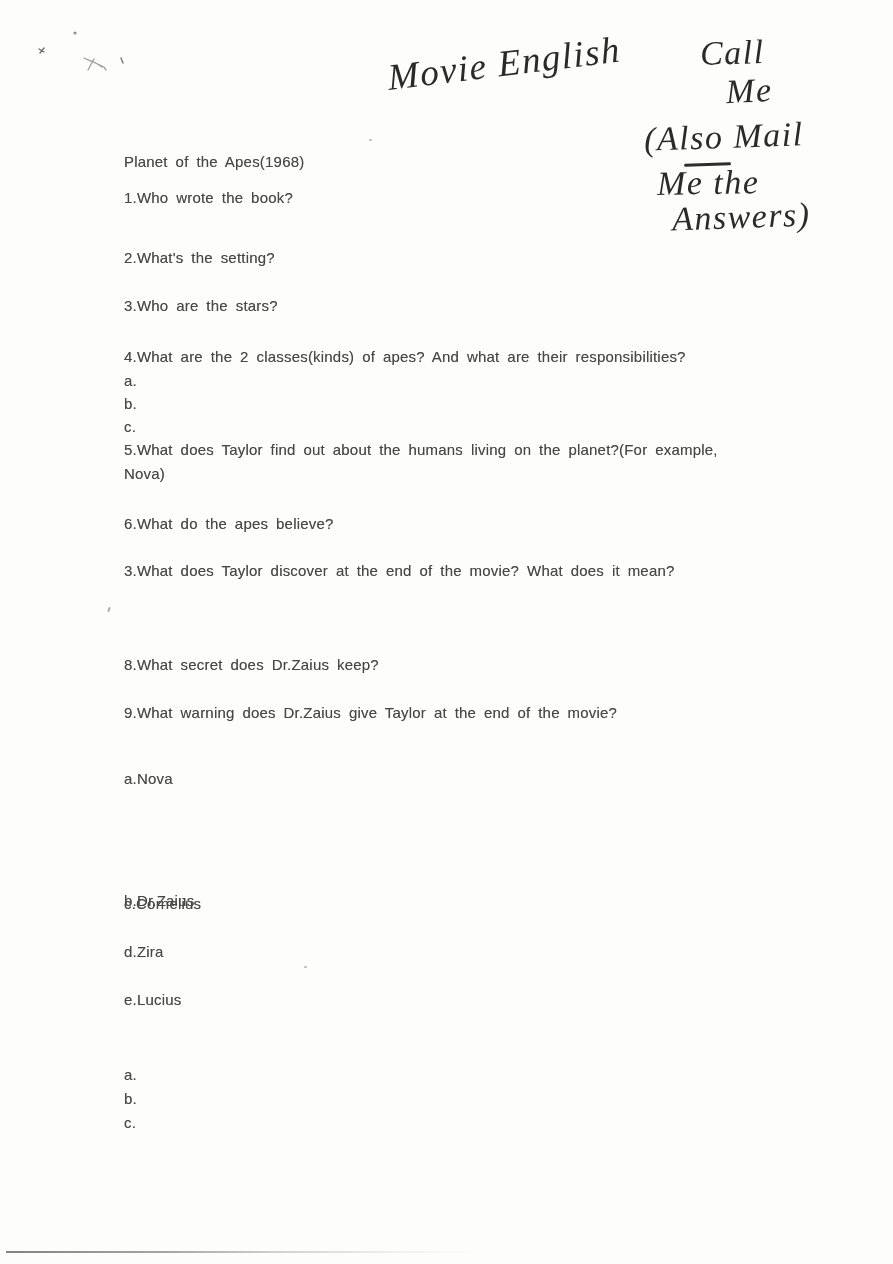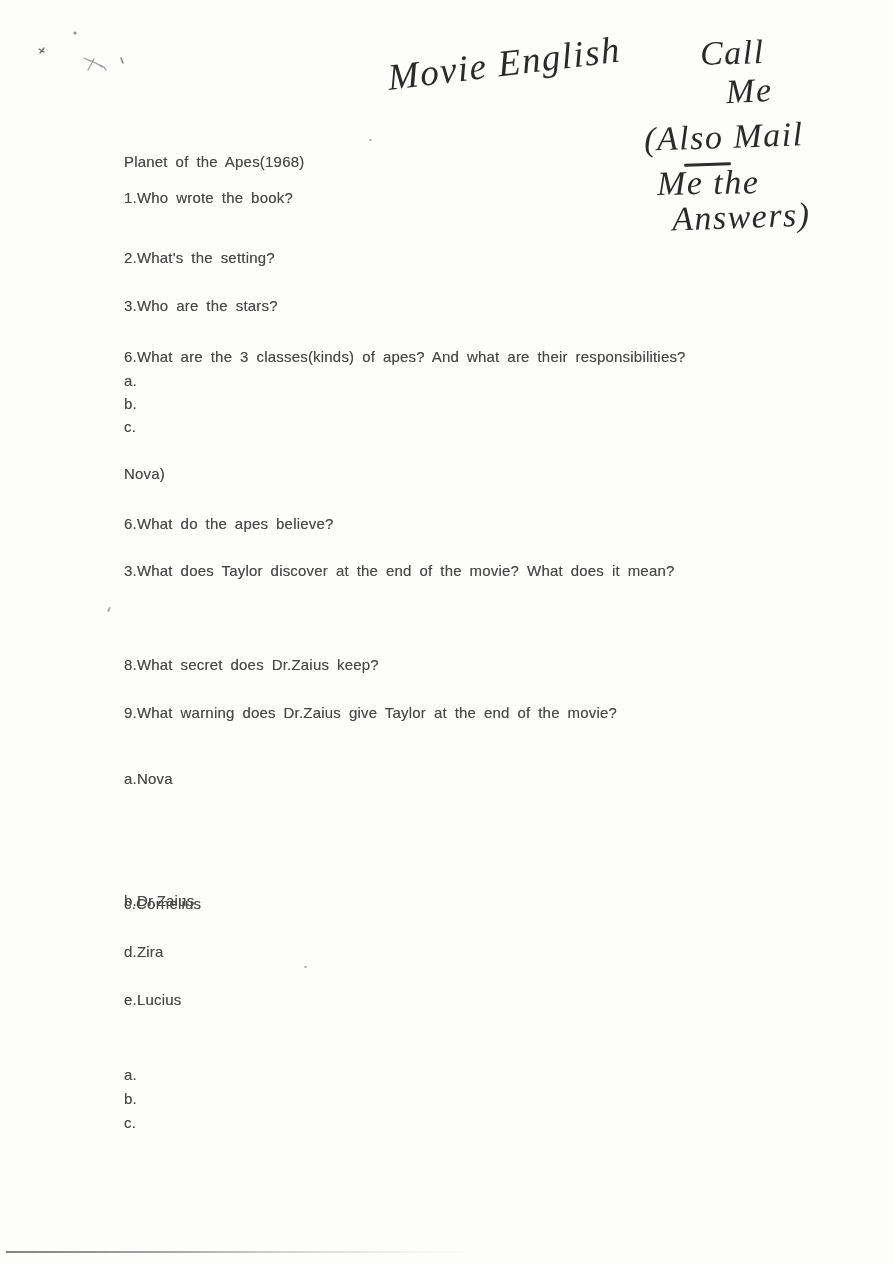--- a/index.html
+++ b/index.html
@@ -97,24 +97,25 @@
   <div class="hw hw-me">Me</div>
   <div class="hw hw-also">(Also Mail</div>
   <div class="hw-underline"></div>
   <div class="hw hw-methe">Me the</div>
   <div class="hw hw-answers">Answers)</div>
 
   <div class="doc-line" style="top:137px">Planet of the Apes(1968)</div>
   <div class="doc-line" style="top:173px">1.Who wrote the book?</div>
   <div class="doc-line" style="top:233px">2.What's the setting?</div>
   <div class="doc-line" style="top:281px">3.Who are the stars?</div>
-  <div class="doc-line" style="top:332px">6.What are the 3 classes(kinds) of apes? And what are their responsibilities?</div>
+  <div class="doc-line" style="top:332px">4.What are the 2 classes(kinds) of apes? And what are their responsibilities?</div>
   <div class="doc-line" style="top:356px">a.</div>
   <div class="doc-line" style="top:379px">b.</div>
   <div class="doc-line" style="top:402px">c.</div>
+  <div class="doc-line" style="top:425px">5.What does Taylor find out about the humans living on the planet?(For example,</div>
   <div class="doc-line" style="top:449px">Nova)</div>
   <div class="doc-line" style="top:499px">6.What do the apes believe?</div>
   <div class="doc-line" style="top:546px">3.What does Taylor discover at the end of the movie? What does it mean?</div>
   <div class="doc-line" style="top:640px">8.What secret does Dr.Zaius keep?</div>
   <div class="doc-line" style="top:688px">9.What warning does Dr.Zaius give Taylor at the end of the movie?</div>
   <div class="doc-line" style="top:754px">a.Nova</div>
   <div class="doc-line" style="top:876px">b.Dr.Zaius</div>
   <div class="doc-line" style="top:879px">c.Cornelius</div>
   <div class="doc-line" style="top:927px">d.Zira</div>
   <div class="doc-line" style="top:975px">e.Lucius</div>

